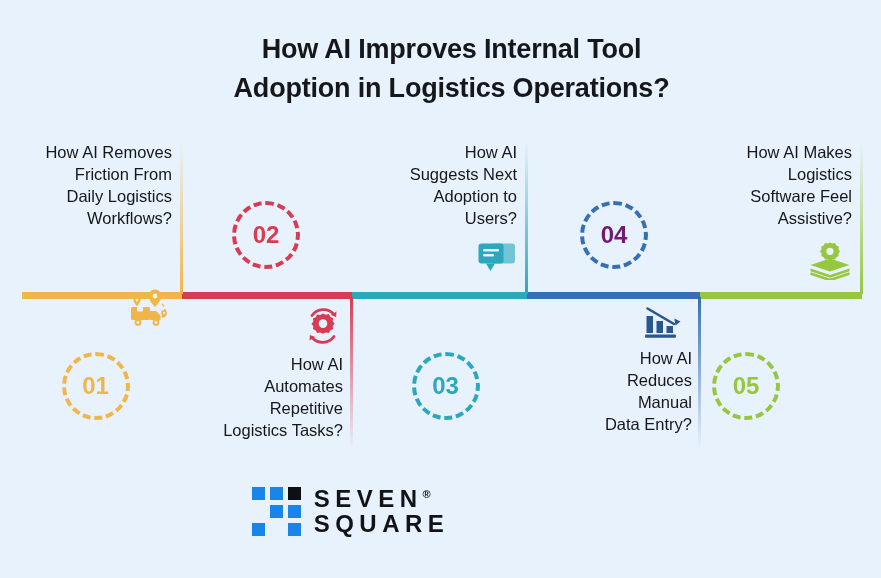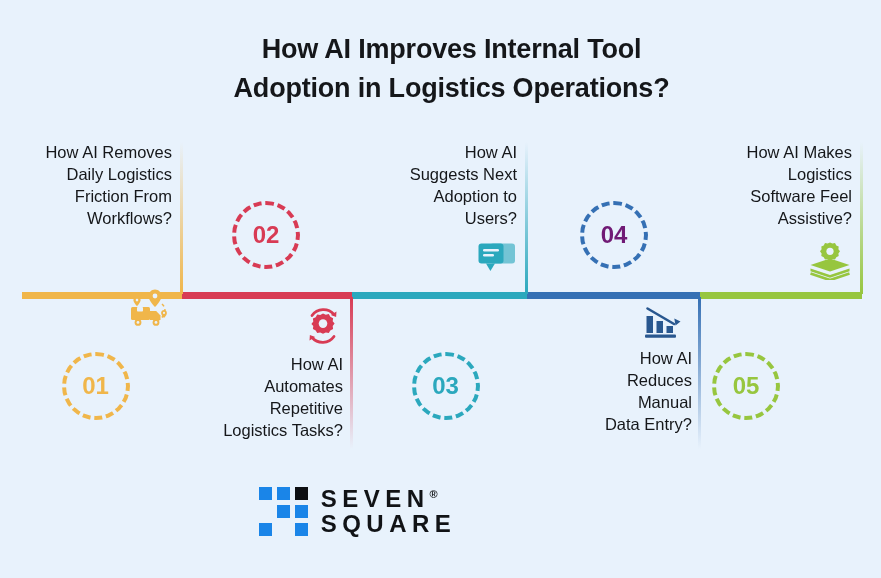--- a/index.html
+++ b/index.html
@@ -76,21 +76,21 @@
   }
   .badge-wrap { display: flex; }
 
   
   .icon-wrap { display: flex; margin-top: 6px; }
   .icon-wrap svg { display: block; }
 
   
   #logo {
     position: absolute;
-    left: 7px; top: 487px; width: 701px;
+    left: 0; top: 487px; width: 701px;
     display: flex;
     align-items: center;
     justify-content: center;
     gap: 13px;
   }
   #logo-mark {
     display: grid;
     grid-template-columns: repeat(3, 13px);
     grid-template-rows: repeat(3, 13px);
     gap: 5px;
@@ -135,22 +135,22 @@
 
   <div class="stem up" style="left:180px; background:linear-gradient(to bottom, rgba(240,182,74,0) 0%, #f0b64a 100%);"></div>
   <div class="stem down" style="left:350px; background:linear-gradient(to top, rgba(216,59,84,0) 0%, #d83b54 100%);"></div>
   <div class="stem up" style="left:525px; background:linear-gradient(to bottom, rgba(43,168,189,0) 0%, #2ba8bd 100%);"></div>
   <div class="stem down" style="left:698px; background:linear-gradient(to top, rgba(53,112,180,0) 0%, #3570b4 100%);"></div>
   <div class="stem up" style="left:860px; background:linear-gradient(to bottom, rgba(151,198,63,0) 0%, #97c63f 100%);"></div>
 
   <div class="cell top align-right" style="left:8px; width:164px; align-items:flex-end;gap:48px;">
     <div class="label">
       <div>How AI Removes</div>
+      <div>Friction From</div>
       <div>Daily Logistics</div>
-      <div>Friction From</div>
       <div>Workflows?</div>
     </div>
     <div class="icon-wrap" style="margin-top:10px;">
       <svg width="46" height="40" viewBox="0 0 46 40" fill="none">
         <path d="M12 11 C12 4 30 2 34 10" stroke="#f0b64a" stroke-width="1.6" stroke-dasharray="3 3" fill="none"></path>
         <path d="M36 16 C42 21 38 31 30 33" stroke="#f0b64a" stroke-width="1.6" stroke-dasharray="3 3" fill="none"></path>
         <path d="M29 1.5c-3.6 0-6.5 2.9-6.5 6.5 0 4.6 6.5 11 6.5 11s6.5-6.4 6.5-11c0-3.6-2.9-6.5-6.5-6.5z" fill="#f0b64a"></path>
         <circle cx="29" cy="8" r="2.4" fill="#e8f2fc"></circle>
         <path d="M11 8.5c-2 0-3.6 1.6-3.6 3.6 0 2.5 3.6 6.2 3.6 6.2s3.6-3.7 3.6-6.2c0-2-1.6-3.6-3.6-3.6z" fill="#f0b64a"></path>
         <circle cx="11" cy="12.1" r="1.3" fill="#e8f2fc"></circle>

